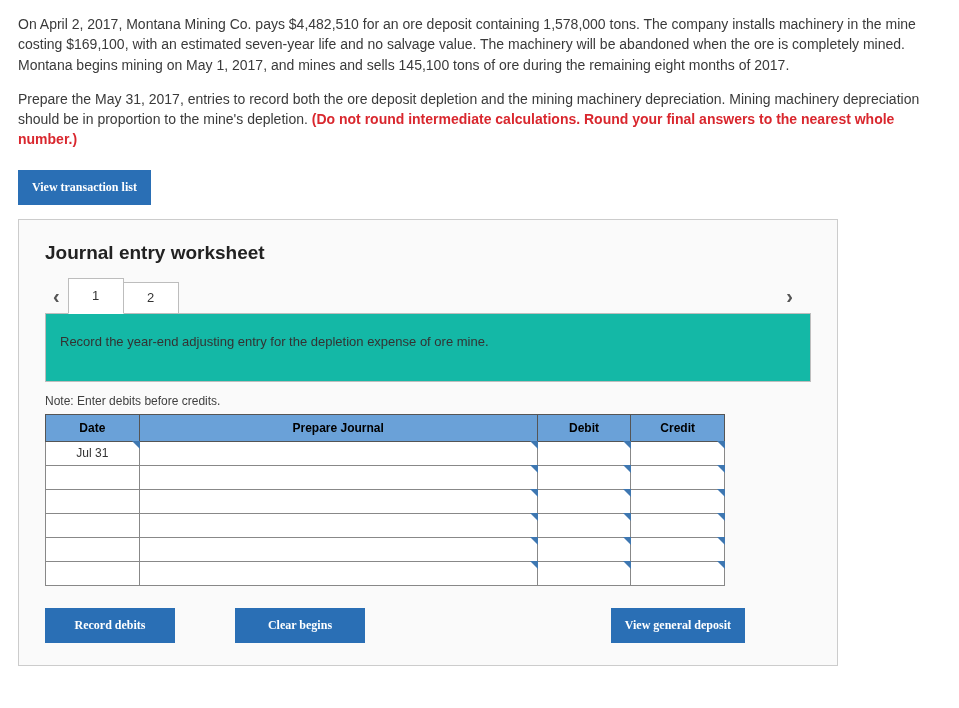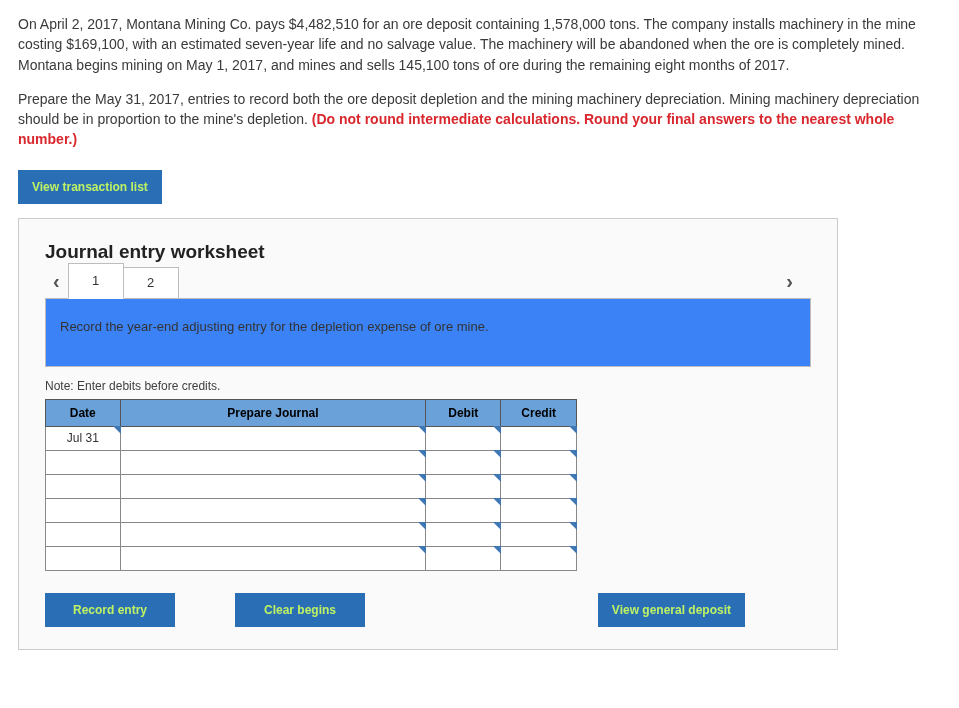--- a/index.html
+++ b/index.html
@@ -10,40 +10,41 @@
     background: #fff;
     padding: 14px 18px;
     width: 959px;
   }
   .problem-text { line-height: 1.45; color: #3a3a3a; margin-bottom: 20px; }
   .problem-text p { margin-bottom: 14px; }
   .warn { color: #d9272e; font-weight: bold; }
   .btn {
     display: inline-block;
     background: #2a6fb5;
-    color: #bef264;
+    color: #ffffff;
     font-size: 12px;
     font-weight: bold;
     padding: 10px 14px;
     border: none;
     cursor: pointer;
     margin-bottom: 14px;
+    font-family: Liberation Serif, serif;
   }
   .worksheet {
     border: 1px solid #ccc;
     background: #fafafa;
     padding: 22px 26px;
     width: 820px;
   }
   .ws-title {
     font-family: Verdana, Arial, sans-serif;
     font-size: 19px;
     font-weight: bold;
     color: #222;
-    margin-bottom: 0;
+    margin-bottom: 14px;
   }
   .tab-row {
     display: flex;
     align-items: flex-end;
     position: relative;
     margin-bottom: 0;
   }
   .chevron {
     font-size: 20px;
     font-weight: bold;
@@ -67,36 +68,36 @@
     margin-right: -1px;
     color: #333;
   }
   .tab.active {
     border-bottom: 1px solid #fff;
     z-index: 2;
     height: 36px;
   }
   .instruction-box {
     border: 1px solid #bdbdbd;
-    background: #3b82f6;
+    background: #14b8a6;
     margin-top: -1px;
     padding: 20px 14px 32px 14px;
     font-family: Verdana, Arial, sans-serif;
     font-size: 13px;
     color: #333;
   }
   .note {
     color: #404040;
     font-family: Verdana, Arial, sans-serif;
     font-size: 12px;
     margin: 12px 0 6px 0;
   }
   .je-table {
     border-collapse: collapse;
-    width: 532px;
+    width: 680px;
   }
   .je-table th {
     background: #6aa1d8;
     color: #000;
     font-family: Verdana, Arial, sans-serif;
     font-size: 12px;
     font-weight: bold;
     border: 1px solid #555;
     padding: 6px 4px;
     text-align: center;
@@ -206,21 +207,21 @@
         <td class="col-date"></td>
         <td class="col-gj dd-mark"></td>
         <td class="col-amt dd-mark"></td>
         <td class="col-amt dd-mark"></td>
       </tr>
     </tbody>
   </table>
 
   <div class="action-row">
     <div class="left-group">
-      <button class="btn">Record entry</button>
+      <button class="btn">Record debits</button>
       <button class="btn">Clear begins</button>
     </div>
     <div class="spacer"></div>
     <button class="btn">View general deposit</button>
   </div>
 </div>
 
 
 
 

